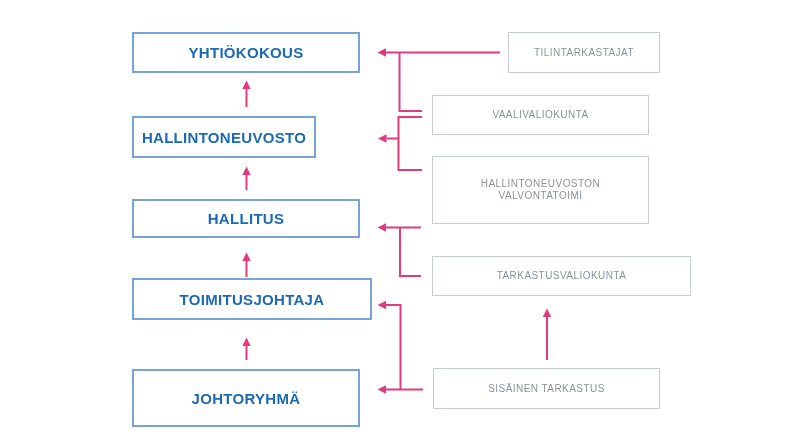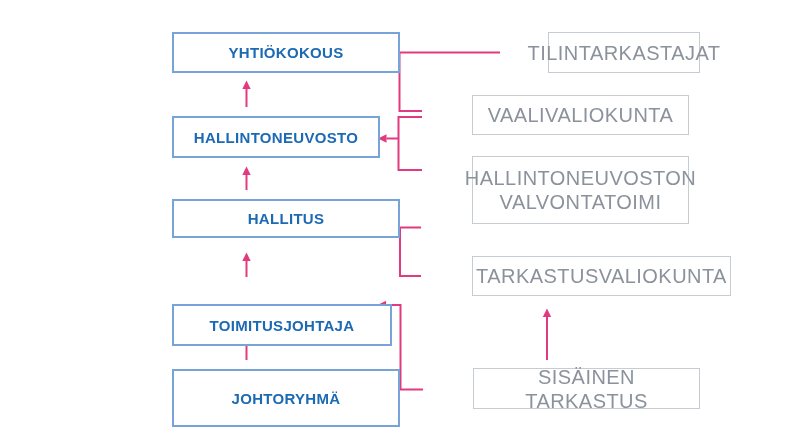--- a/index.html
+++ b/index.html
@@ -31,35 +31,34 @@
   }
   .node{
     position:absolute;
     box-sizing:border-box;
     display:flex;
     align-items:center;
     justify-content:center;
     text-align:center;
     background:#ffffff;
     text-transform:uppercase;
-    margin-left:40px;
   }
   .node.primary{
     border:2px solid var(--blue-border);
     color:var(--blue-text);
     font-weight:bold;
     font-size:15px;
     letter-spacing:0.3px;
     padding:2px 10px;
   }
   .node.secondary{
     border:1.5px solid var(--gray-border);
     color:var(--gray-text);
     font-weight:normal;
-    font-size:20px;
+    font-size:10px;
     letter-spacing:0.45px;
     line-height:1.2;
     padding:2px 6px;
   }
 </style>
 </head>
 <body>
 
 <div class="canvas">
 
@@ -108,25 +107,25 @@
     </g>
 
     <g>
       <path d="M547,360 L547,317"></path>
       <polygon points="547,308.5 542.8,317 551.2,317"></polygon>
     </g>
   </svg>
 
   <div class="node primary" style="left:132px;top:32px;width:228px;height:41px">YHTIÖKOKOUS</div>
 
-  <div class="node primary" style="left:132px;top:116px;width:208px;height:42px">HALLINTONEUVOSTO</div>
+  <div class="node primary" style="left:132px;top:116px;width:184px;height:42px">HALLINTONEUVOSTO</div>
 
   <div class="node primary" style="left:132px;top:199px;width:228px;height:39px">HALLITUS</div>
 
-  <div class="node primary" style="left:132px;top:304px;width:220px;height:42px">TOIMITUSJOHTAJA</div>
+  <div class="node primary" style="left:132px;top:278px;width:240px;height:42px">TOIMITUSJOHTAJA</div>
 
   <div class="node primary" style="left:132px;top:369px;width:228px;height:58px">JOHTORYHMÄ</div>
 
   <div class="node secondary" style="left:508px;top:32px;width:152px;height:41px">TILINTARKASTAJAT</div>
 
   <div class="node secondary" style="left:432px;top:95px;width:217px;height:40px">VAALIVALIOKUNTA</div>
 
   <div class="node secondary" style="left:432px;top:156px;width:217px;height:68px">HALLINTONEUVOSTON VALVONTATOIMI</div>
 
 

